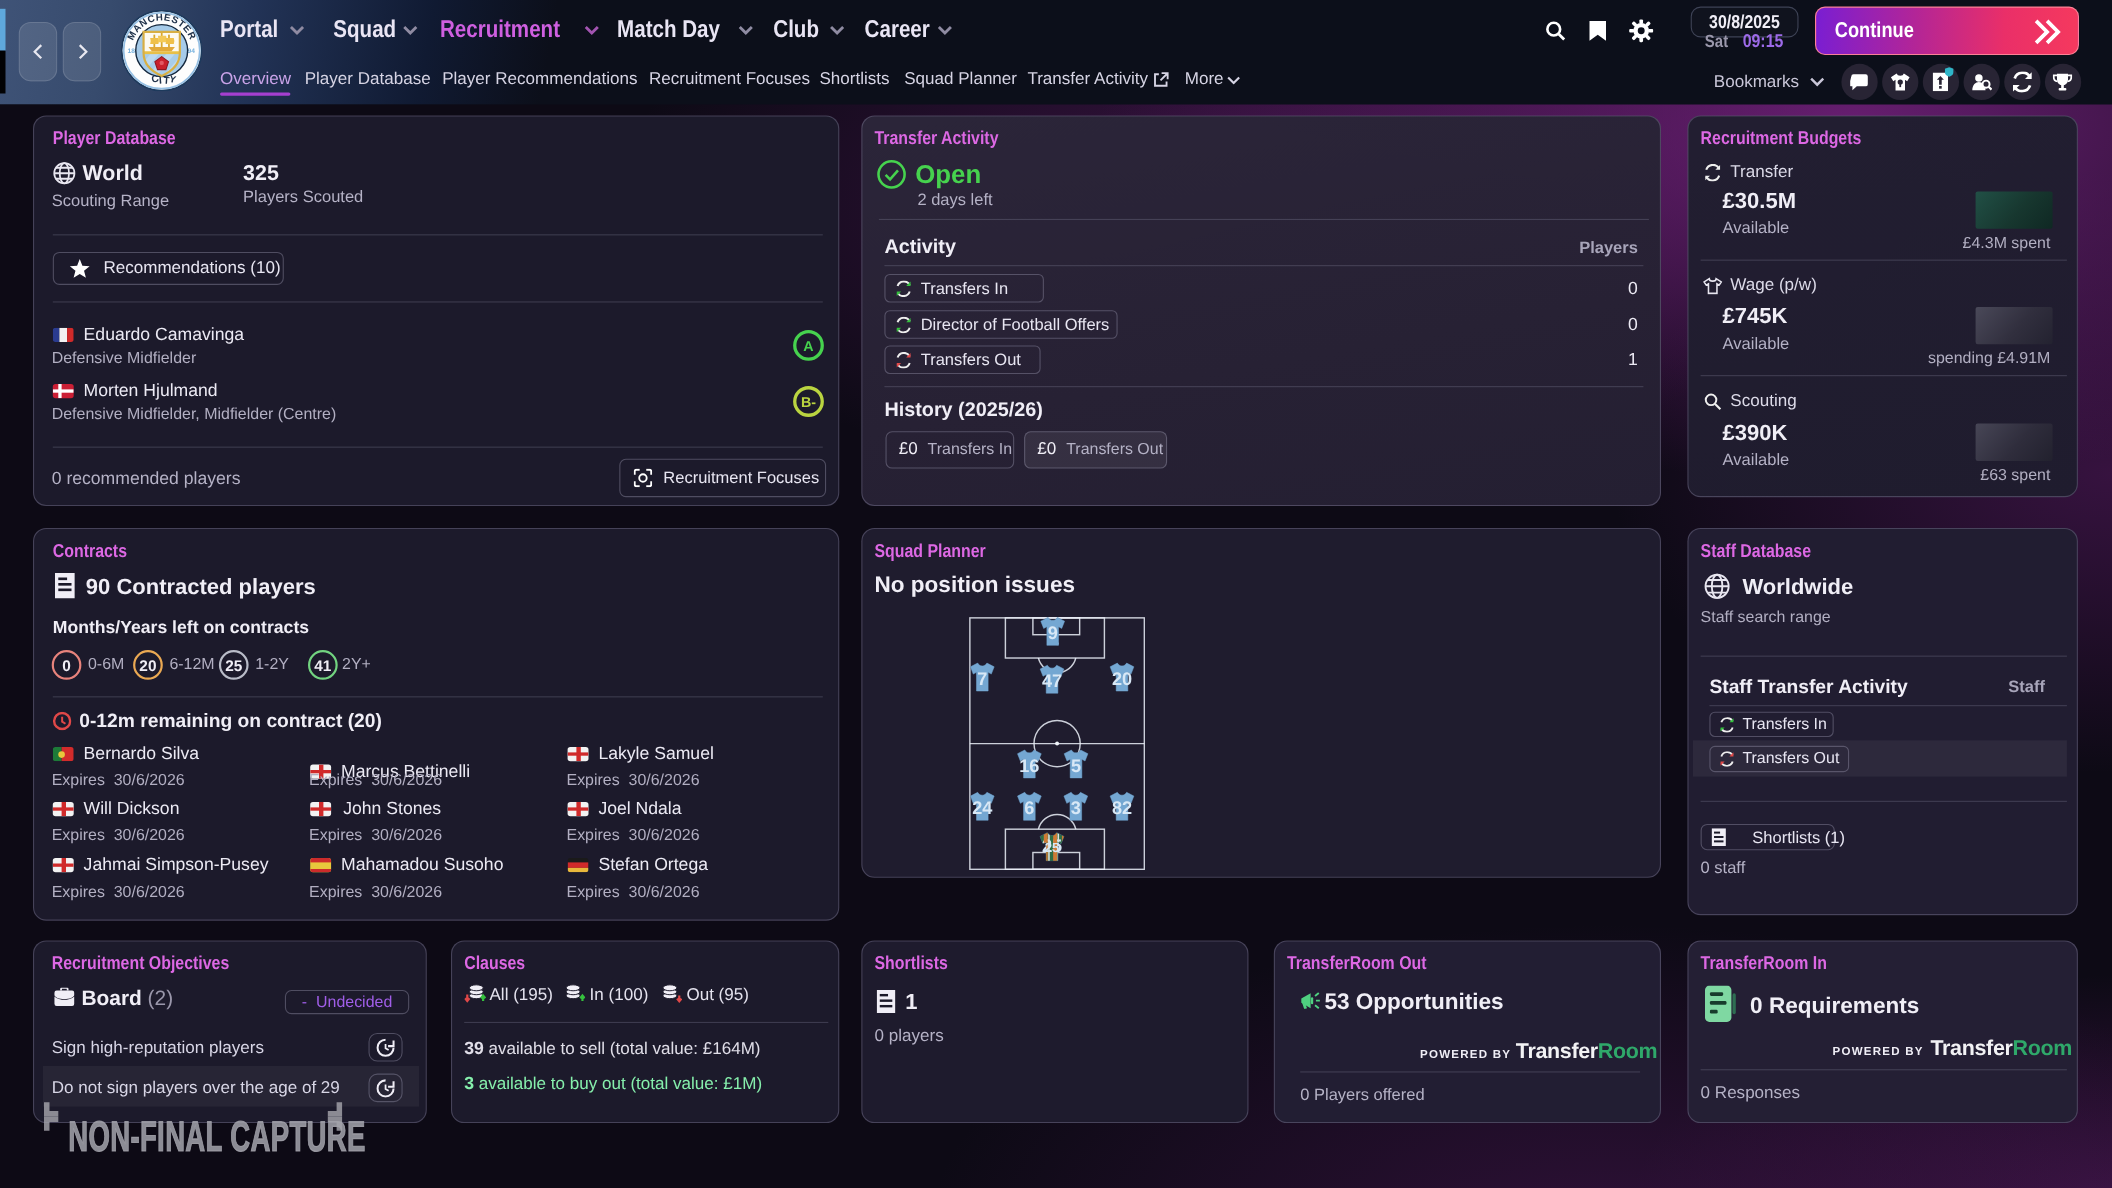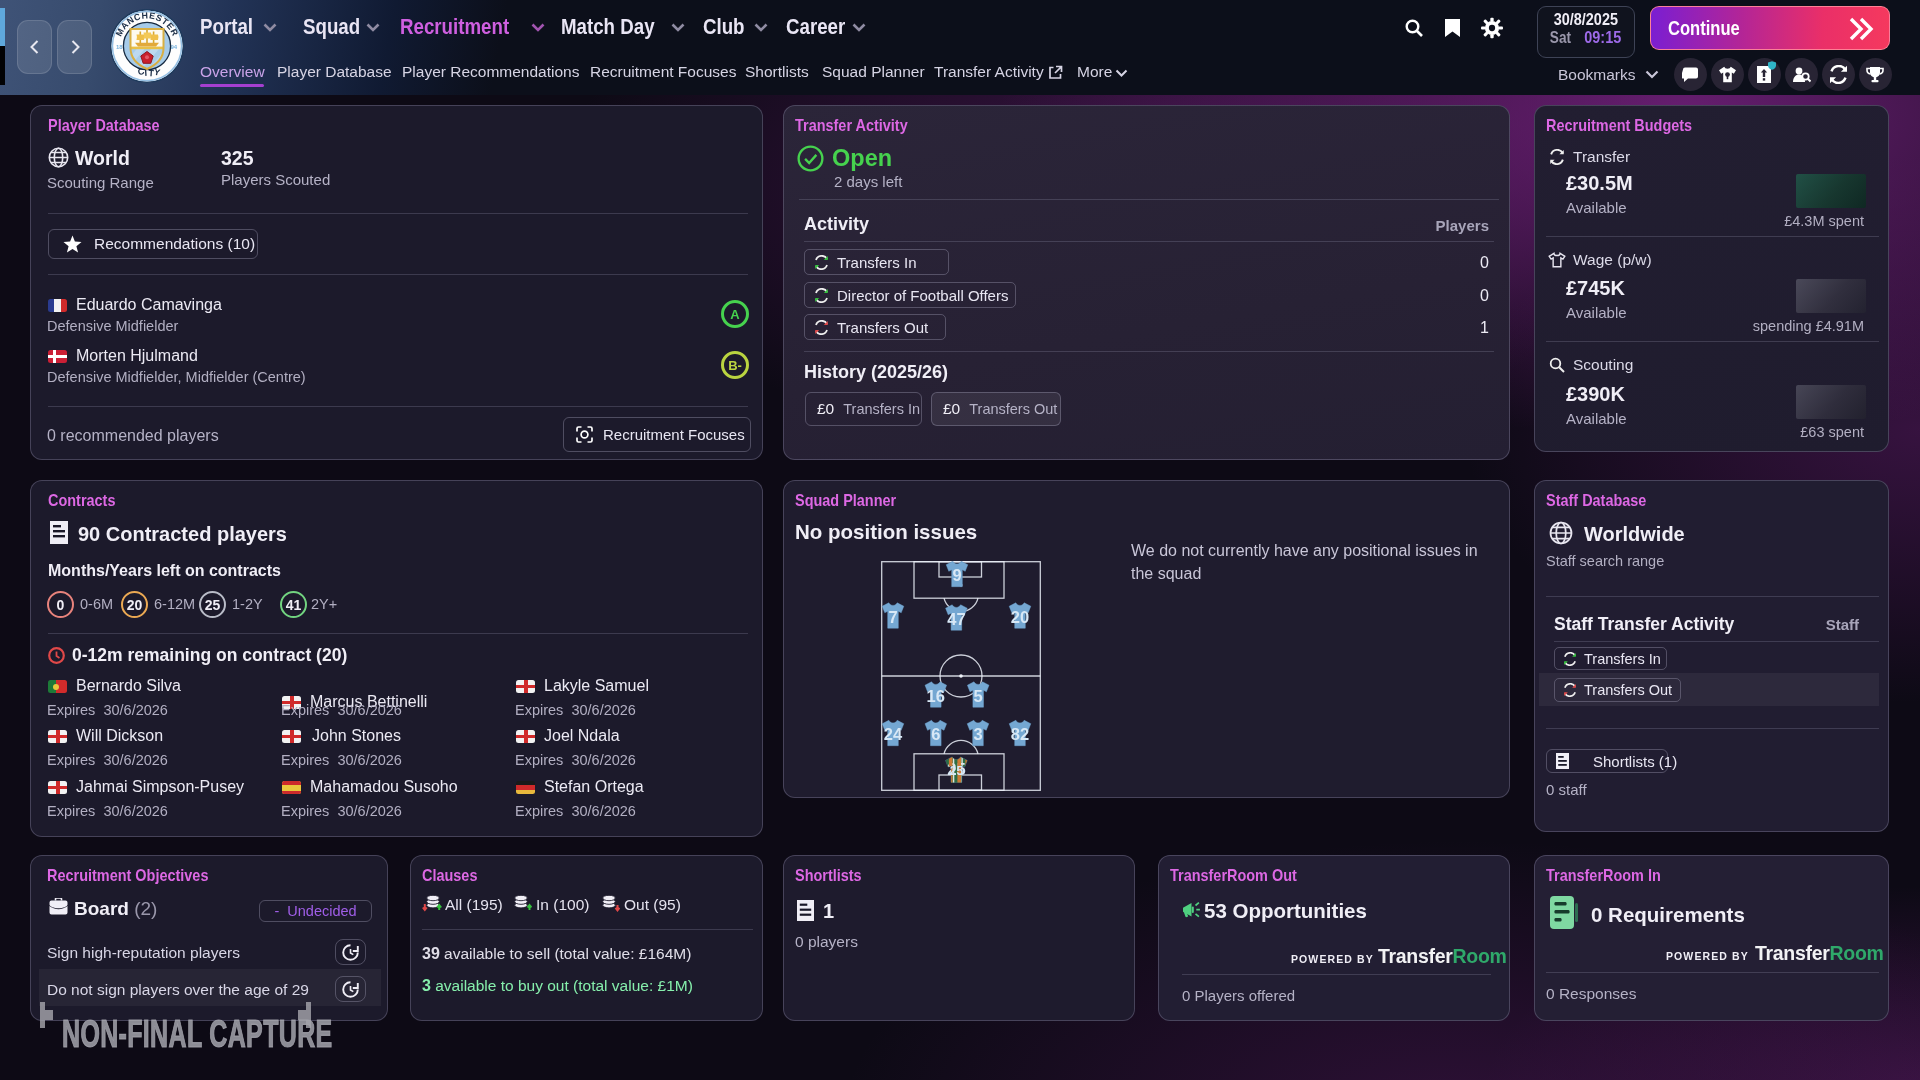--- a/index.html
+++ b/index.html
@@ -21,21 +21,21 @@
 svg{display:block}
 #top{position:absolute;left:0;top:0;width:1920px;height:95px;background:#0c0f1a;overflow:hidden}
 #top .slate{position:absolute;left:0;top:0;width:560px;height:95px;
  background:linear-gradient(100deg,#3f5377 0px,#374b6d 100px,#223356 230px,#101a32 390px,rgba(12,16,28,0) 500px)}
 #bluestrip{left:0;top:8px;width:5px;height:38px;background:#5fa8dc}
 #blackstrip{left:0;top:46px;width:5px;height:39px;background:#020204}
 .navbtn{position:absolute;top:20px;width:35px;height:54px;background:rgba(255,255,255,0.11);border:1px solid rgba(255,255,255,0.13);border-radius:11px;display:flex;align-items:center;justify-content:center}
 .nitem{position:absolute;top:13px;color:#e9e5f4;font-weight:bold;font-size:22px;height:28px;line-height:28px}
 .nchev{position:absolute;top:23px}
 .sitem{position:absolute;top:62px;color:#d6d4e4;font-size:15.5px;height:20px;line-height:20px;white-space:nowrap}
-#datebox{left:1537px;top:6px;width:98px;height:52px;border:1.5px solid #3e4356;border-radius:9px;background:#10131e;text-align:center}
+#datebox{left:1537px;top:6px;width:98px;height:28px;border:1.5px solid #3e4356;border-radius:9px;background:#10131e;text-align:center}
 #contbtn{left:1650px;top:6px;width:240px;height:44px;border-radius:9px;background:linear-gradient(92deg,#7a1ed2 0%,#b32597 38%,#ea2f68 72%,#f5395e 100%);border:1.5px solid rgba(255,133,152,0.95);display:flex;align-items:center}
 .bkrow{position:absolute;top:58px;left:1558px;height:33px;display:flex;align-items:center;color:#c9c6d8;font-size:15.5px}
 .cbtn{width:33px;height:33px;border-radius:50%;background:#282434;display:flex;align-items:center;justify-content:center;margin-left:4px;flex:none}
 #wm{left:40px;top:1015px;height:33px;width:284px}
 .wbk{width:13px;height:33px;position:relative;flex:none}
 .wbk i{position:absolute;display:block;width:13px;height:13px}
 #wm .txt{font-size:38.8px;font-weight:bold;color:rgba(163,163,171,0.85);-webkit-text-stroke:1.1px rgba(163,163,171,0.85);transform:scaleX(0.645);transform-origin:0 50%;white-space:nowrap;letter-spacing:0.5px;line-height:33px}
 .big{font-weight:bold;font-size:20px;color:#f0eef6;white-space:nowrap}
 .lab{font-size:15px;color:#b5b2c6;white-space:nowrap}
 .name{font-size:16px;color:#eceaf4;white-space:nowrap}
@@ -407,21 +407,20 @@
   <div class="ab sub" style="left:16px;top:322px">Expires&nbsp; 30/6/2026</div>
   <div class="ab" style="left:251px;top:297px"><span class="flag" style="background:#e8c83c"><i class="ab" style="left:0;top:0;width:19px;height:3.5px;background:#cc2b2b"></i><i class="ab" style="left:0;top:9.5px;width:19px;height:3.5px;background:#cc2b2b"></i></span><span class="name" style="margin-left:9px;vertical-align:1px">Mahamadou Susoho</span></div>
   <div class="ab sub" style="left:250px;top:322px">Expires&nbsp; 30/6/2026</div>
   <div class="ab" style="left:485px;top:297px"><span class="flag"><i class="ab" style="left:0;top:0;width:19px;height:4.4px;background:#1a1a1a"></i><i class="ab" style="left:0;top:4.4px;width:19px;height:4.3px;background:#d02a2a"></i><i class="ab" style="left:0;top:8.7px;width:19px;height:4.3px;background:#e8b83c"></i></span><span class="name" style="margin-left:9px;vertical-align:1px">Stefan Ortega</span></div>
   <div class="ab sub" style="left:484px;top:322px">Expires&nbsp; 30/6/2026</div>
 </div>
 
 <div class="card" style="left:783px;top:480px;width:727px;height:318px;background:#1f1c2e">
   <span class="ctitle cond" style="left:11px">Squad Planner</span>
   <div class="ab" style="left:11px;top:39px;font-weight:bold;font-size:20.5px;color:#f0eef6">No position issues</div>
-  <div class="ab" style="left:347px;top:58px;width:360px;font-size:16px;color:#c9c6d8;line-height:23px">We do not currently have any positional issues in the squad</div>
   <svg class="ab" style="left:97px;top:80px" width="160" height="230" viewBox="0 0 160 230">
     <defs>
         <path id="sh" d="M8.8 0.8 C 9.5 2.2 11 3.4 13 3.4 C 15 3.4 16.5 2.2 17.2 0.8 L 23.8 4.2 L 21.2 10.8 L 18.3 9.2 V 26.2 H 7.7 V 9.2 L 4.8 10.8 L 2.2 4.2 Z"></path>
       </defs>
     <g stroke="rgba(235,240,248,0.85)" stroke-width="1.3" fill="none">
       <rect x="0.7" y="0.7" width="158.6" height="228.6"></rect>
       <rect x="33" y="0.7" width="90" height="36.5"></rect>
       <rect x="58" y="0.7" width="42.5" height="15.3"></rect>
       <path d="M 63 37.2 A 17.5 17.5 0 0 0 97 37.2"></path>
       <path d="M0.7 115 H159.3"></path>

